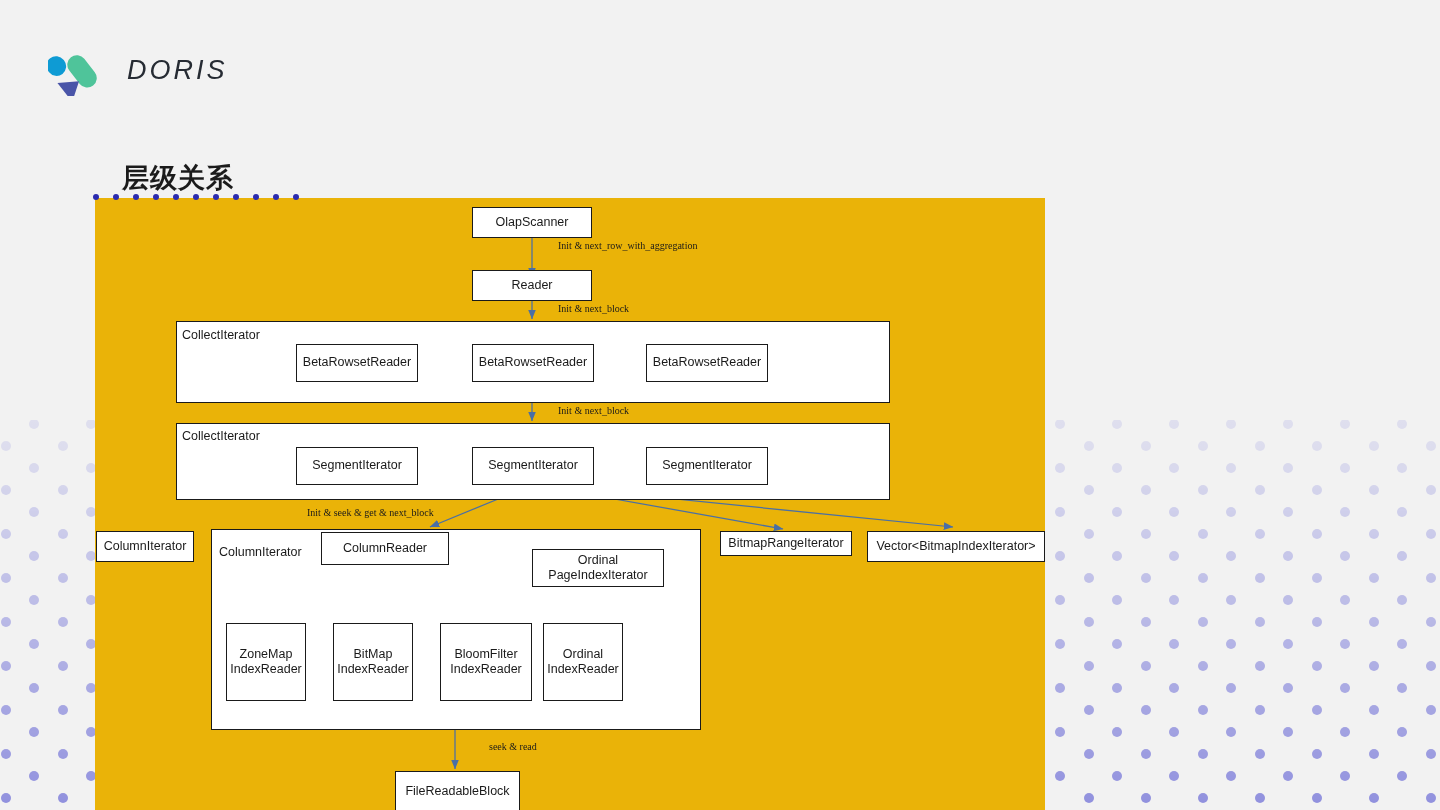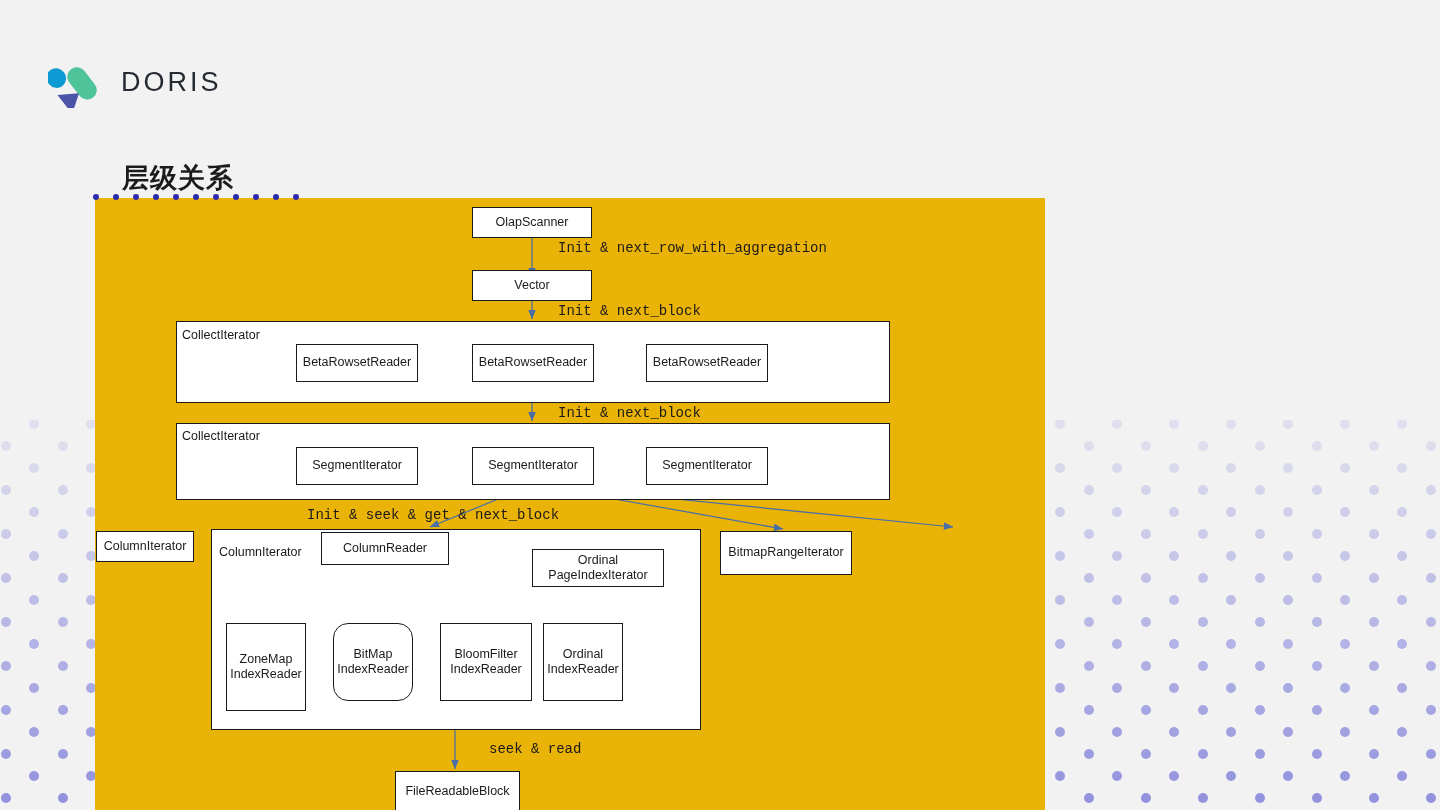--- a/index.html
+++ b/index.html
@@ -18,25 +18,26 @@
   #dot-pattern {
     position: absolute;
     left: 0; top: 0; width: 1440px; height: 810px;
     pointer-events: none;
     z-index: 0;
   }
 
   
   #brand-logo {
     position: absolute;
-    left: 48px; top: 56px;
+    left: 48px; top: 44px;
     display: flex;
     align-items: center;
-    gap: 21px;
+    gap: 27px;
     z-index: 3;
+    font-style: italic;
   }
   #brand-logo .mark { width: 52px; height: 52px; display: block; }
   #brand-logo .wordmark {
     font-size: 27px;
     letter-spacing: 3px;
     color: #262b33;
     font-weight: 500;
     font-family: "Liberation Sans", sans-serif;
   }
 
@@ -95,23 +96,23 @@
   }
   .group-label {
     position: absolute;
     font-size: 12.5px;
     color: #1a1a1a;
     font-family: "Liberation Sans", sans-serif;
     white-space: nowrap;
   }
   .edge-label {
     position: absolute;
-    font-size: 14px;
+    font-size: 10px;
     color: #1a1a1a;
-    font-family: Liberation Mono, monospace;
+    font-family: Liberation Serif, serif;
     white-space: nowrap;
   }
   #edge-layer {
     position: absolute;
     left: 0; top: 0;
     width: 950px; height: 612px;
     overflow: visible;
     pointer-events: none;
   }
 </style>
@@ -192,21 +193,21 @@
 
       <line x1="288" y1="384" x2="491" y2="423"></line>
 
       <line x1="360" y1="532" x2="360" y2="571"></line>
     </g>
   </svg>
 
   <div class="node" style="left:377px; top:9px; width:120px; height:31px;">OlapScanner</div>
   <div class="edge-label" style="left:463px; top:42px;">Init &amp; next_row_with_aggregation</div>
 
-  <div class="node" style="left:377px; top:72px; width:120px; height:31px;">Vector</div>
+  <div class="node" style="left:377px; top:72px; width:120px; height:31px;">Reader</div>
   <div class="edge-label" style="left:463px; top:105px;">Init &amp; next_block</div>
 
   <div class="group-box" style="left:81px; top:123px; width:714px; height:82px;"></div>
   <div class="group-label" style="left:87px; top:130px;text-align:center;">CollectIterator</div>
   <div class="node" style="left:201px; top:146px; width:122px; height:38px;">BetaRowsetReader</div>
   <div class="node" style="left:377px; top:146px; width:122px; height:38px;">BetaRowsetReader</div>
   <div class="node" style="left:551px; top:146px; width:122px; height:38px;">BetaRowsetReader</div>
   <div class="edge-label" style="left:463px; top:207px;">Init &amp; next_block</div>
 
   <div class="group-box" style="left:81px; top:225px; width:714px; height:77px;"></div>
@@ -218,25 +219,26 @@
 
   <div class="node" style="left:1px; top:333px; width:98px; height:31px;">ColumnIterator</div>
 
   <div class="group-box" style="left:116px; top:331px; width:490px; height:201px;"></div>
   <div class="group-label" style="left:124px; top:347px;">ColumnIterator</div>
 
   <div class="node" style="left:226px; top:334px; width:128px; height:33px;">ColumnReader</div>
   <div class="node" style="left:437px; top:351px; width:132px; height:38px;">Ordinal
 PageIndexIterator</div>
 
-  <div class="node" style="left:625px; top:333px; width:132px; height:44px;">BitmapRangeIterator</div>
-
-  <div class="node" style="left:131px; top:425px; width:80px; height:88px;">ZoneMap
-IndexReader</div>
-  <div class="node" style="left:238px; top:425px; width:80px; height:78px;border-radius:15px;">BitMap
+  <div class="node" style="left:625px; top:333px; width:132px; height:25px;">BitmapRangeIterator</div>
+  <div class="node" style="left:772px; top:333px; width:178px; height:31px;">Vector&lt;BitmapIndexIterator&gt;</div>
+
+  <div class="node" style="left:131px; top:425px; width:80px; height:78px;">ZoneMap
+IndexReader</div>
+  <div class="node" style="left:238px; top:425px; width:80px; height:78px;">BitMap
 IndexReader</div>
   <div class="node" style="left:345px; top:425px; width:92px; height:78px;">BloomFilter
 IndexReader</div>
   <div class="node" style="left:448px; top:425px; width:80px; height:78px;">Ordinal
 IndexReader</div>
 
   <div class="edge-label" style="left:394px; top:543px;">seek &amp; read</div>
 
   <div class="node" style="left:300px; top:573px; width:125px; height:41px;">FileReadableBlock</div>
 

